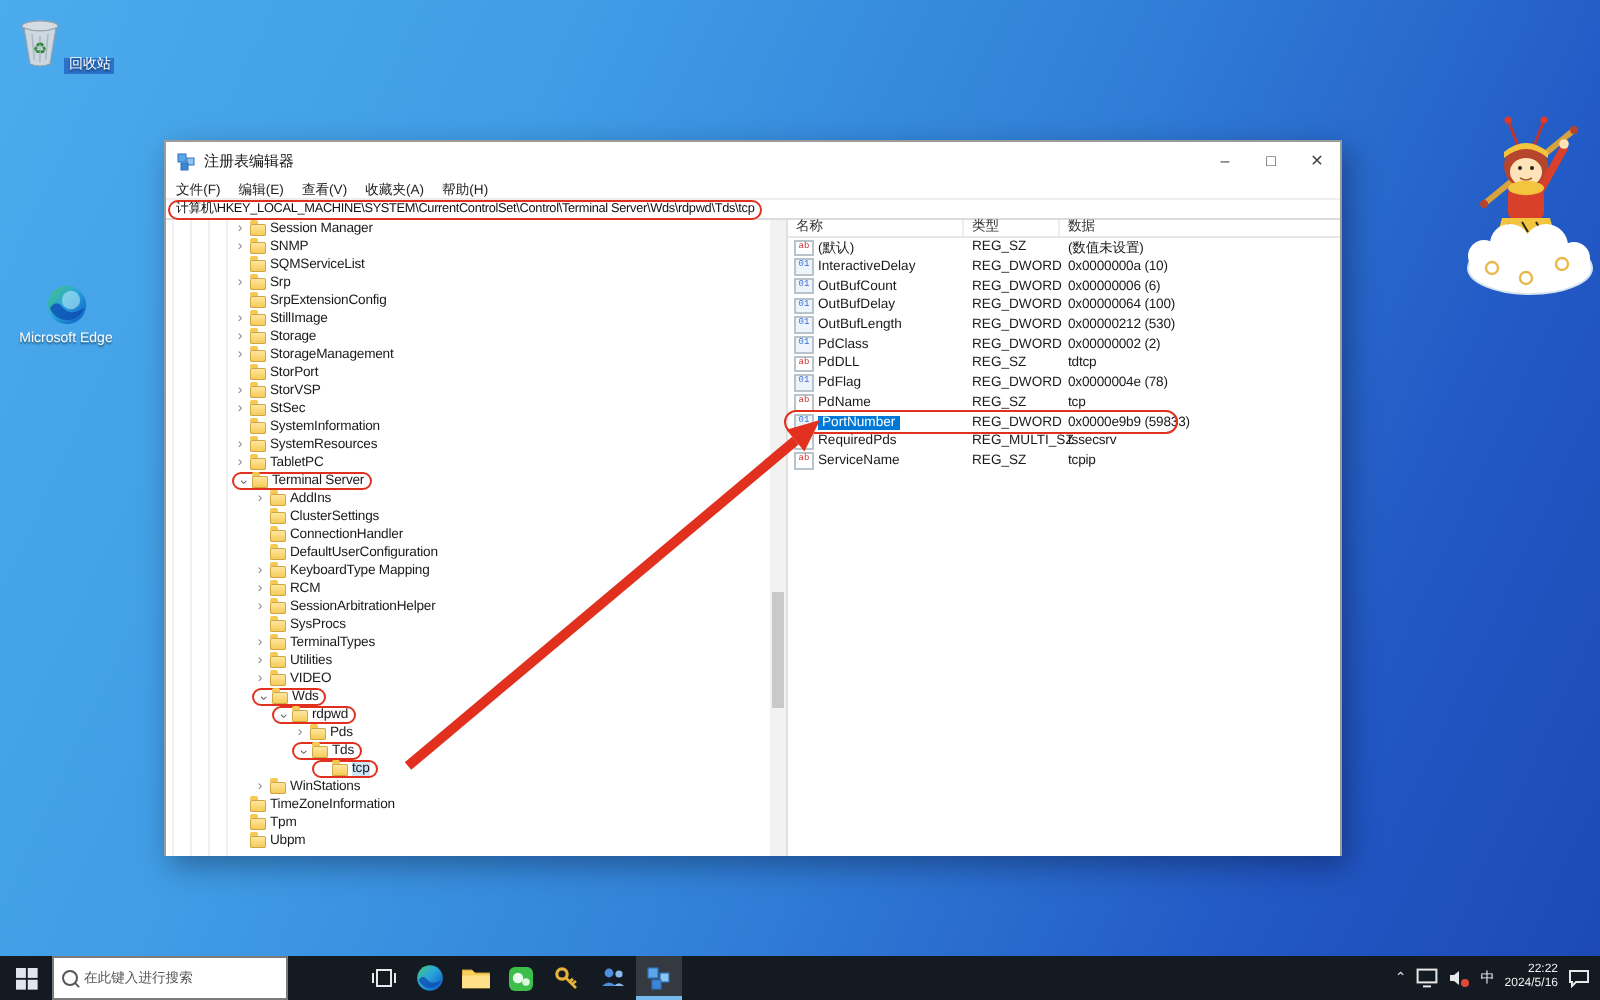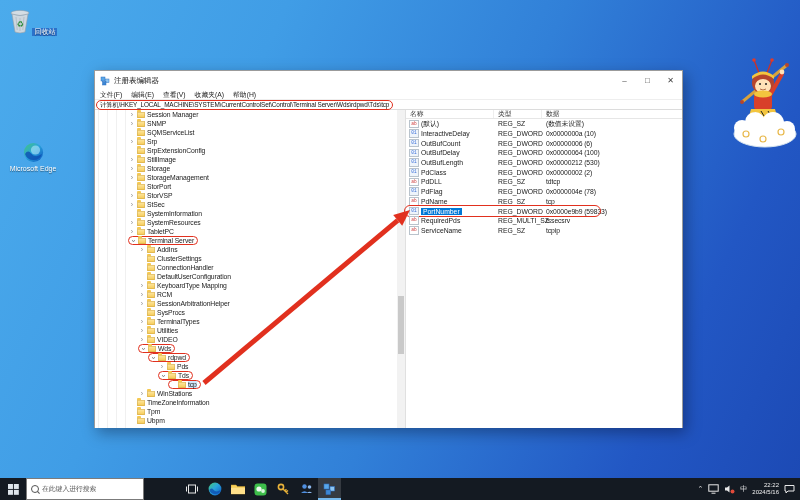--- a/index.html
+++ b/index.html
@@ -7,21 +7,21 @@
     width:800px;height:500px;overflow:hidden;position:relative;
     font-family:"Liberation Sans","DejaVu Sans",sans-serif;
     background:linear-gradient(115deg,#4babec 0%,#409de6 28%,#3180d8 55%,#2257c4 82%,#1c49b4 100%);
   }
   
   .desktop-icon{position:absolute;width:54px;text-align:center;color:#fff;font-size:7px;line-height:8px;}
   .desktop-icon .dlabel{display:inline-block;padding:0 2px;text-shadow:0 1px 1px rgba(0,0,0,.5);}
   .dlabel.hl{background:rgba(38,104,196,.85);}
   
   .win{
-    position:absolute;left:94px;top:70px;width:589px;height:358px;
+    position:absolute;left:82px;top:70px;width:589px;height:358px;
     background:#fff;border:1px solid #9b9b9b;box-sizing:border-box;
     box-shadow:3px 5px 14px rgba(0,0,20,.35);
   }
   .titlebar{height:19px;display:flex;align-items:center;background:#fff;}
   .title-ico{width:10px;height:10px;margin:0 4px 0 5px;flex:0 0 auto;}
   .title-text{font-size:7.5px;color:#111;flex:1;}
   .caption{display:flex;height:19px;}
   .cap-btn{width:23px;height:19px;display:flex;align-items:center;justify-content:center;
     font-size:8px;color:#444;}
   .menubar{height:9px;display:flex;align-items:center;gap:9px;padding-left:5px;font-size:6.8px;color:#222;}

